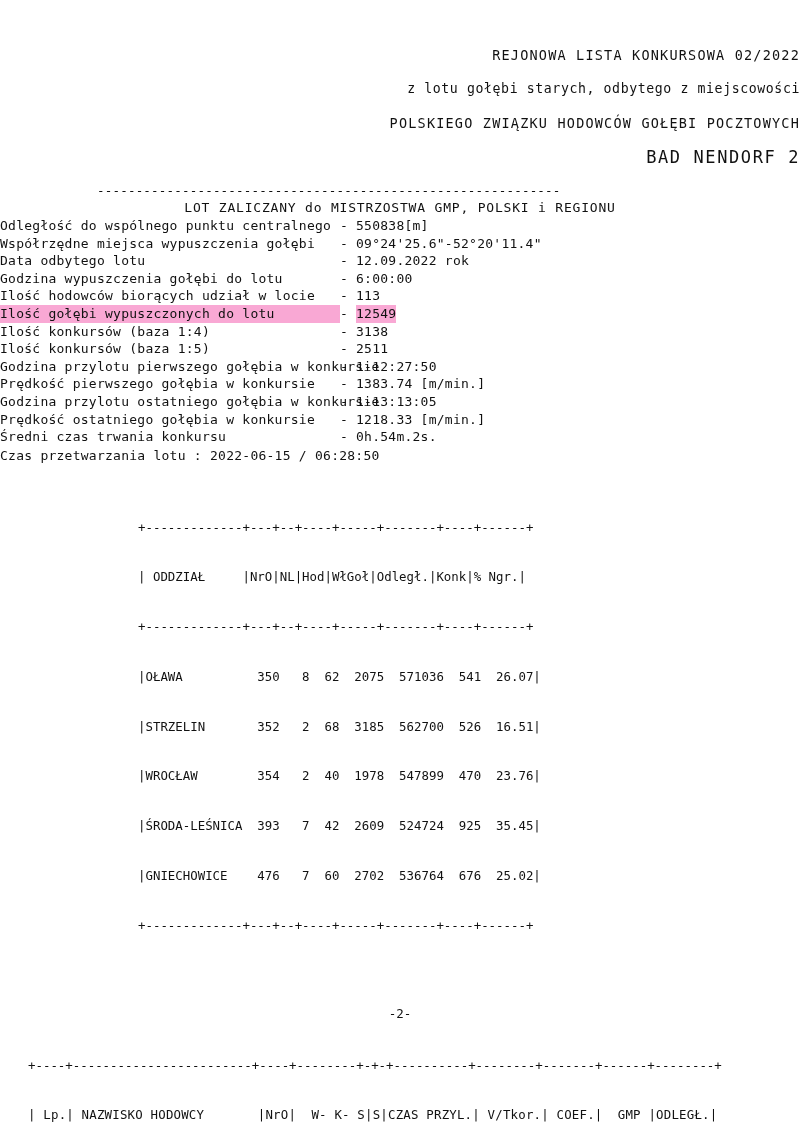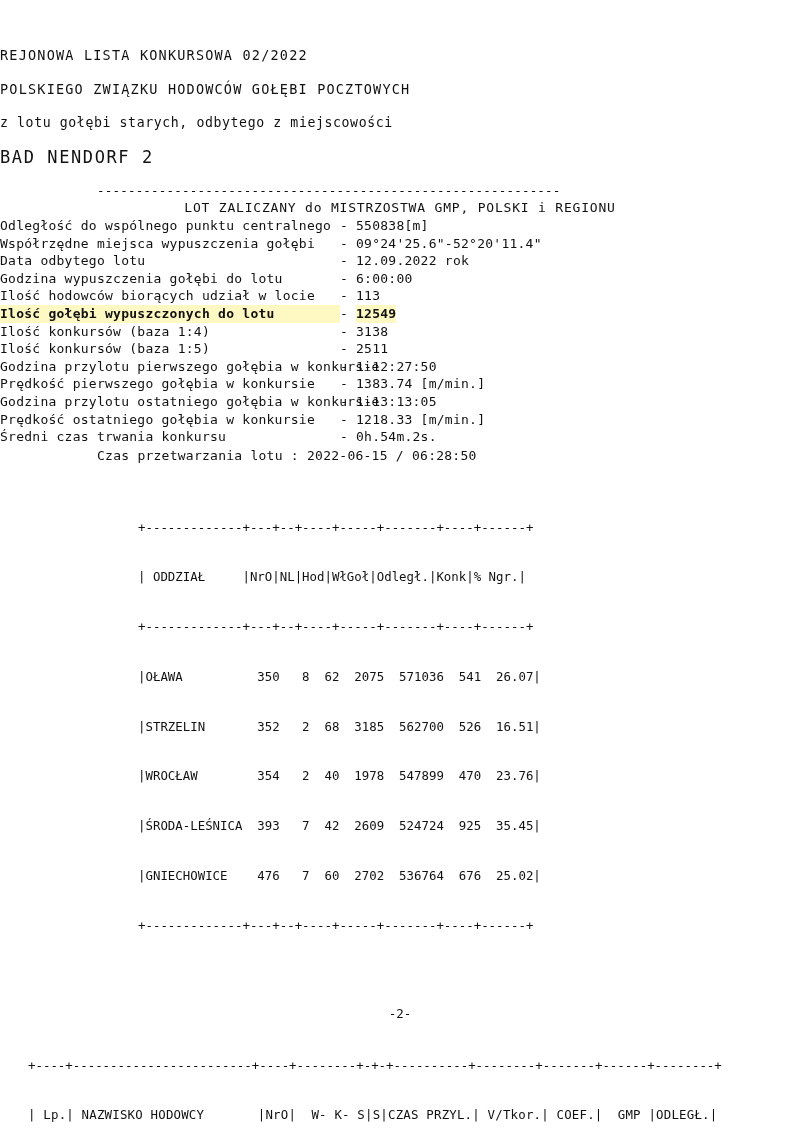--- a/index.html
+++ b/index.html
@@ -15,21 +15,21 @@
     position: relative;
     overflow: hidden;
   }
   .page {
     width: 800px;
     height: 1131px;
     position: relative;
     box-sizing: border-box;
   }
   .title-block {
-    text-align: left;
+    text-align: right;
     margin-top: 38px;
     letter-spacing: 1.2px;
   }
   .title-line {
     font-size: 13.5px;
     line-height: 34px;
     white-space: pre;
   }
   .t1 { font-size: 13.5px; }
   .t2 { font-size: 13.5px; }
@@ -66,25 +66,23 @@
     letter-spacing: 0.25px;
   }
   .info-dash {
     width: 16px;
     flex: 0 0 16px;
   }
   .info-val {
     letter-spacing: 0.25px;
   }
   .highlight {
-    background: #fef9c3;
-    font-weight: bold;
+    background: #f9a8d4;
   }
   .proc-line {
-    padding-left: 97px;
     font-size: 13px;
     line-height: 17.6px;
     margin-top: 1px;
     letter-spacing: 0.25px;
     white-space: pre;
   }
 
   .odd-table {
     margin-top: 22px;
     padding-left: 138px;
@@ -110,22 +108,22 @@
   .res .hdr { letter-spacing: 0.2px; }
   .rowline { display: block; }
 </style>
 </head>
 <body>
 
 <div class="page">
 
   <div class="title-block">
     <div class="title-line t1">REJONOWA LISTA KONKURSOWA 02/2022</div>
+    <div class="title-line t3">z lotu gołębi starych, odbytego z miejscowości</div>
     <div class="title-line t2">POLSKIEGO ZWIĄZKU HODOWCÓW GOŁĘBI POCZTOWYCH</div>
-    <div class="title-line t3">z lotu gołębi starych, odbytego z miejscowości</div>
     <div class="title-line t4">BAD NENDORF 2</div>
   </div>
 
   <div class="hr-dash">------------------------------------------------------------</div>
   <div class="section-head">LOT ZALICZANY do MISTRZOSTWA GMP, POLSKI i REGIONU</div>
 
   <div class="info-list">
     <div class="info-row">
       <span class="info-label">Odległość do wspólnego punktu centralnego</span>
       <span class="info-dash">-</span>

